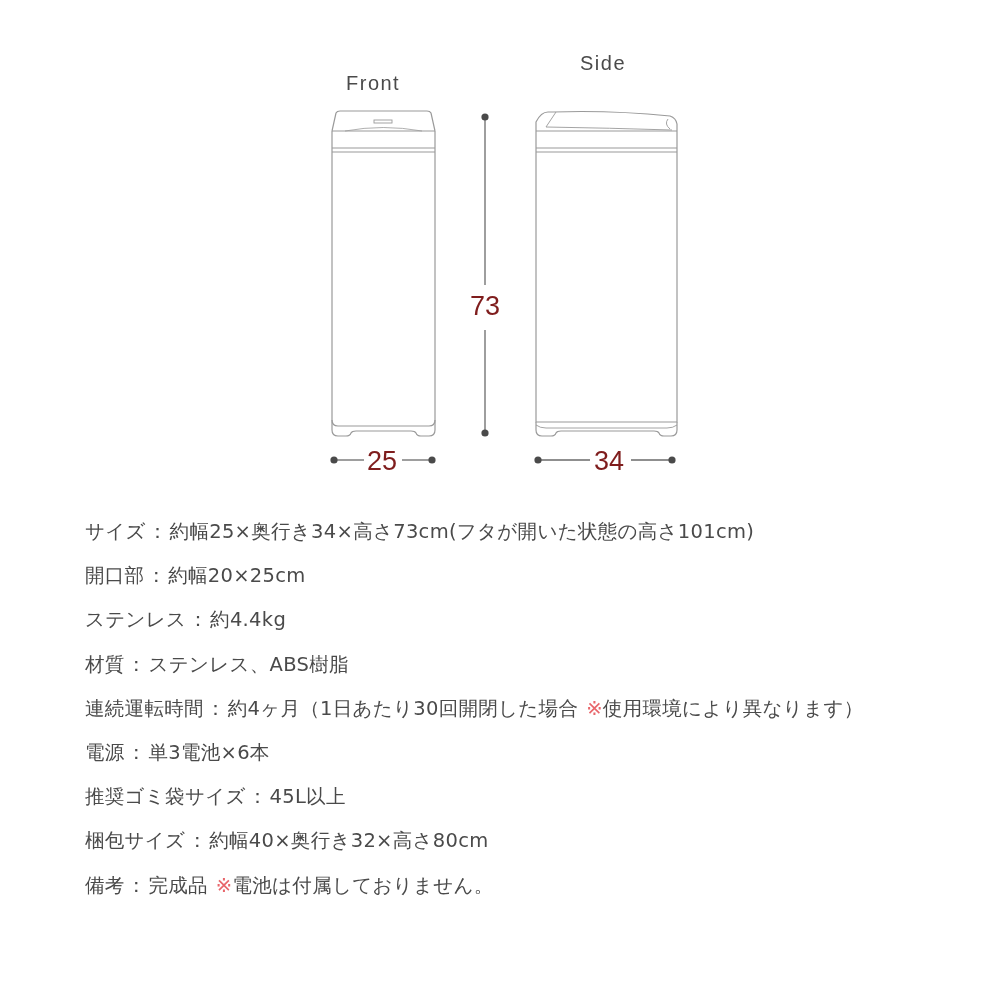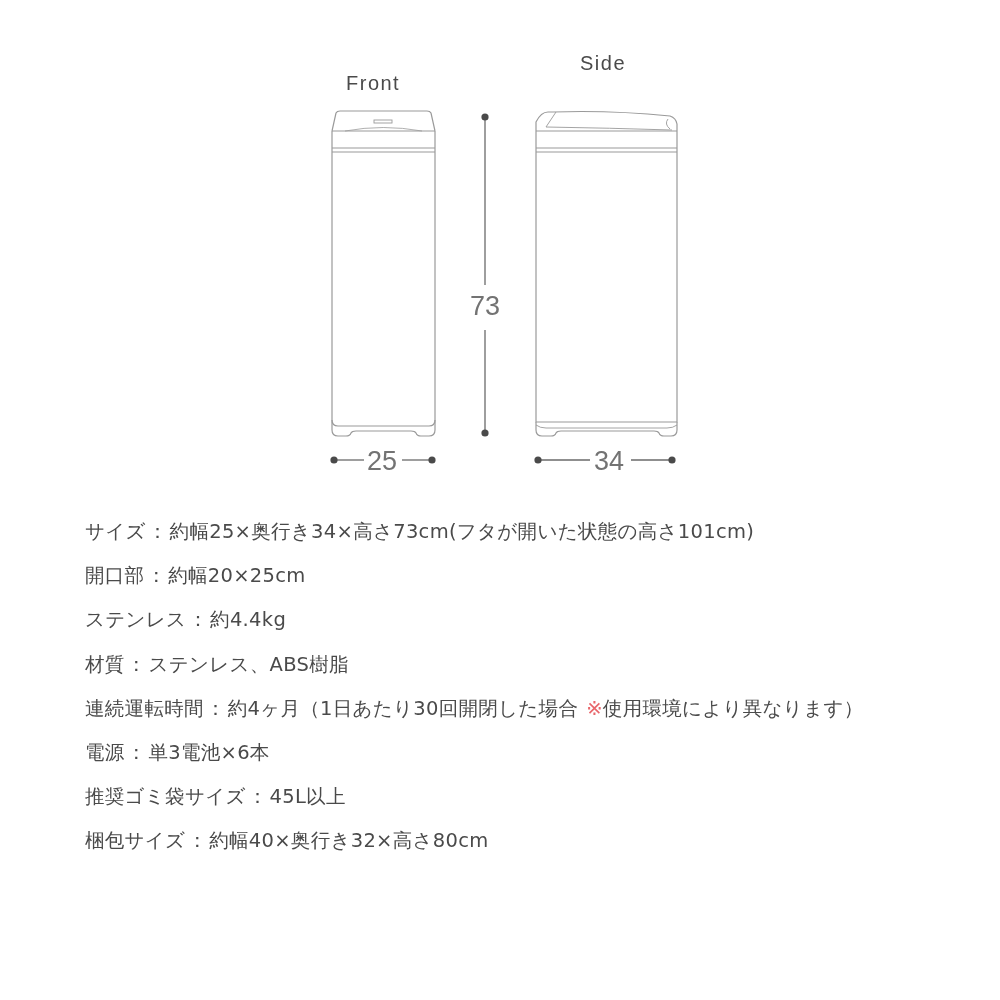--- a/index.html
+++ b/index.html
@@ -24,21 +24,21 @@
     position: absolute;
     font-family: "Liberation Sans", "DejaVu Sans", sans-serif;
     font-size: 20px;
     letter-spacing: 1.5px;
     color: #4a4a4a;
   }
   .dim-label {
     position: absolute;
     font-family: "Liberation Sans", "DejaVu Sans", sans-serif;
     font-size: 27px;
-    color: #737373;
+    color: #7f1d1d;
     background: #fff;
     line-height: 1;
   }
   svg.drawing {
     position: absolute;
     left: 0; top: 0;
   }
   .specs {
     position: absolute;
     left: 85px;
@@ -144,13 +144,16 @@
   </div>
   <div class="spec-row">
     <span class="spec-key">電源</span><span class="spec-sep">：</span><span class="spec-val">単3電池×6本</span>
   </div>
   <div class="spec-row">
     <span class="spec-key">推奨ゴミ袋サイズ</span><span class="spec-sep">：</span><span class="spec-val">45L以上</span>
   </div>
   <div class="spec-row">
     <span class="spec-key">梱包サイズ</span><span class="spec-sep">：</span><span class="spec-val">約幅40×奥行き32×高さ80cm</span>
   </div>
+  <div class="spec-row">
+    <span class="spec-key">備考</span><span class="spec-sep">：</span><span class="spec-val">完成品</span><span class="note-mark">※</span><span class="spec-note">電池は付属しておりません。</span>
+  </div>
 </div>
 
 </body></html>

